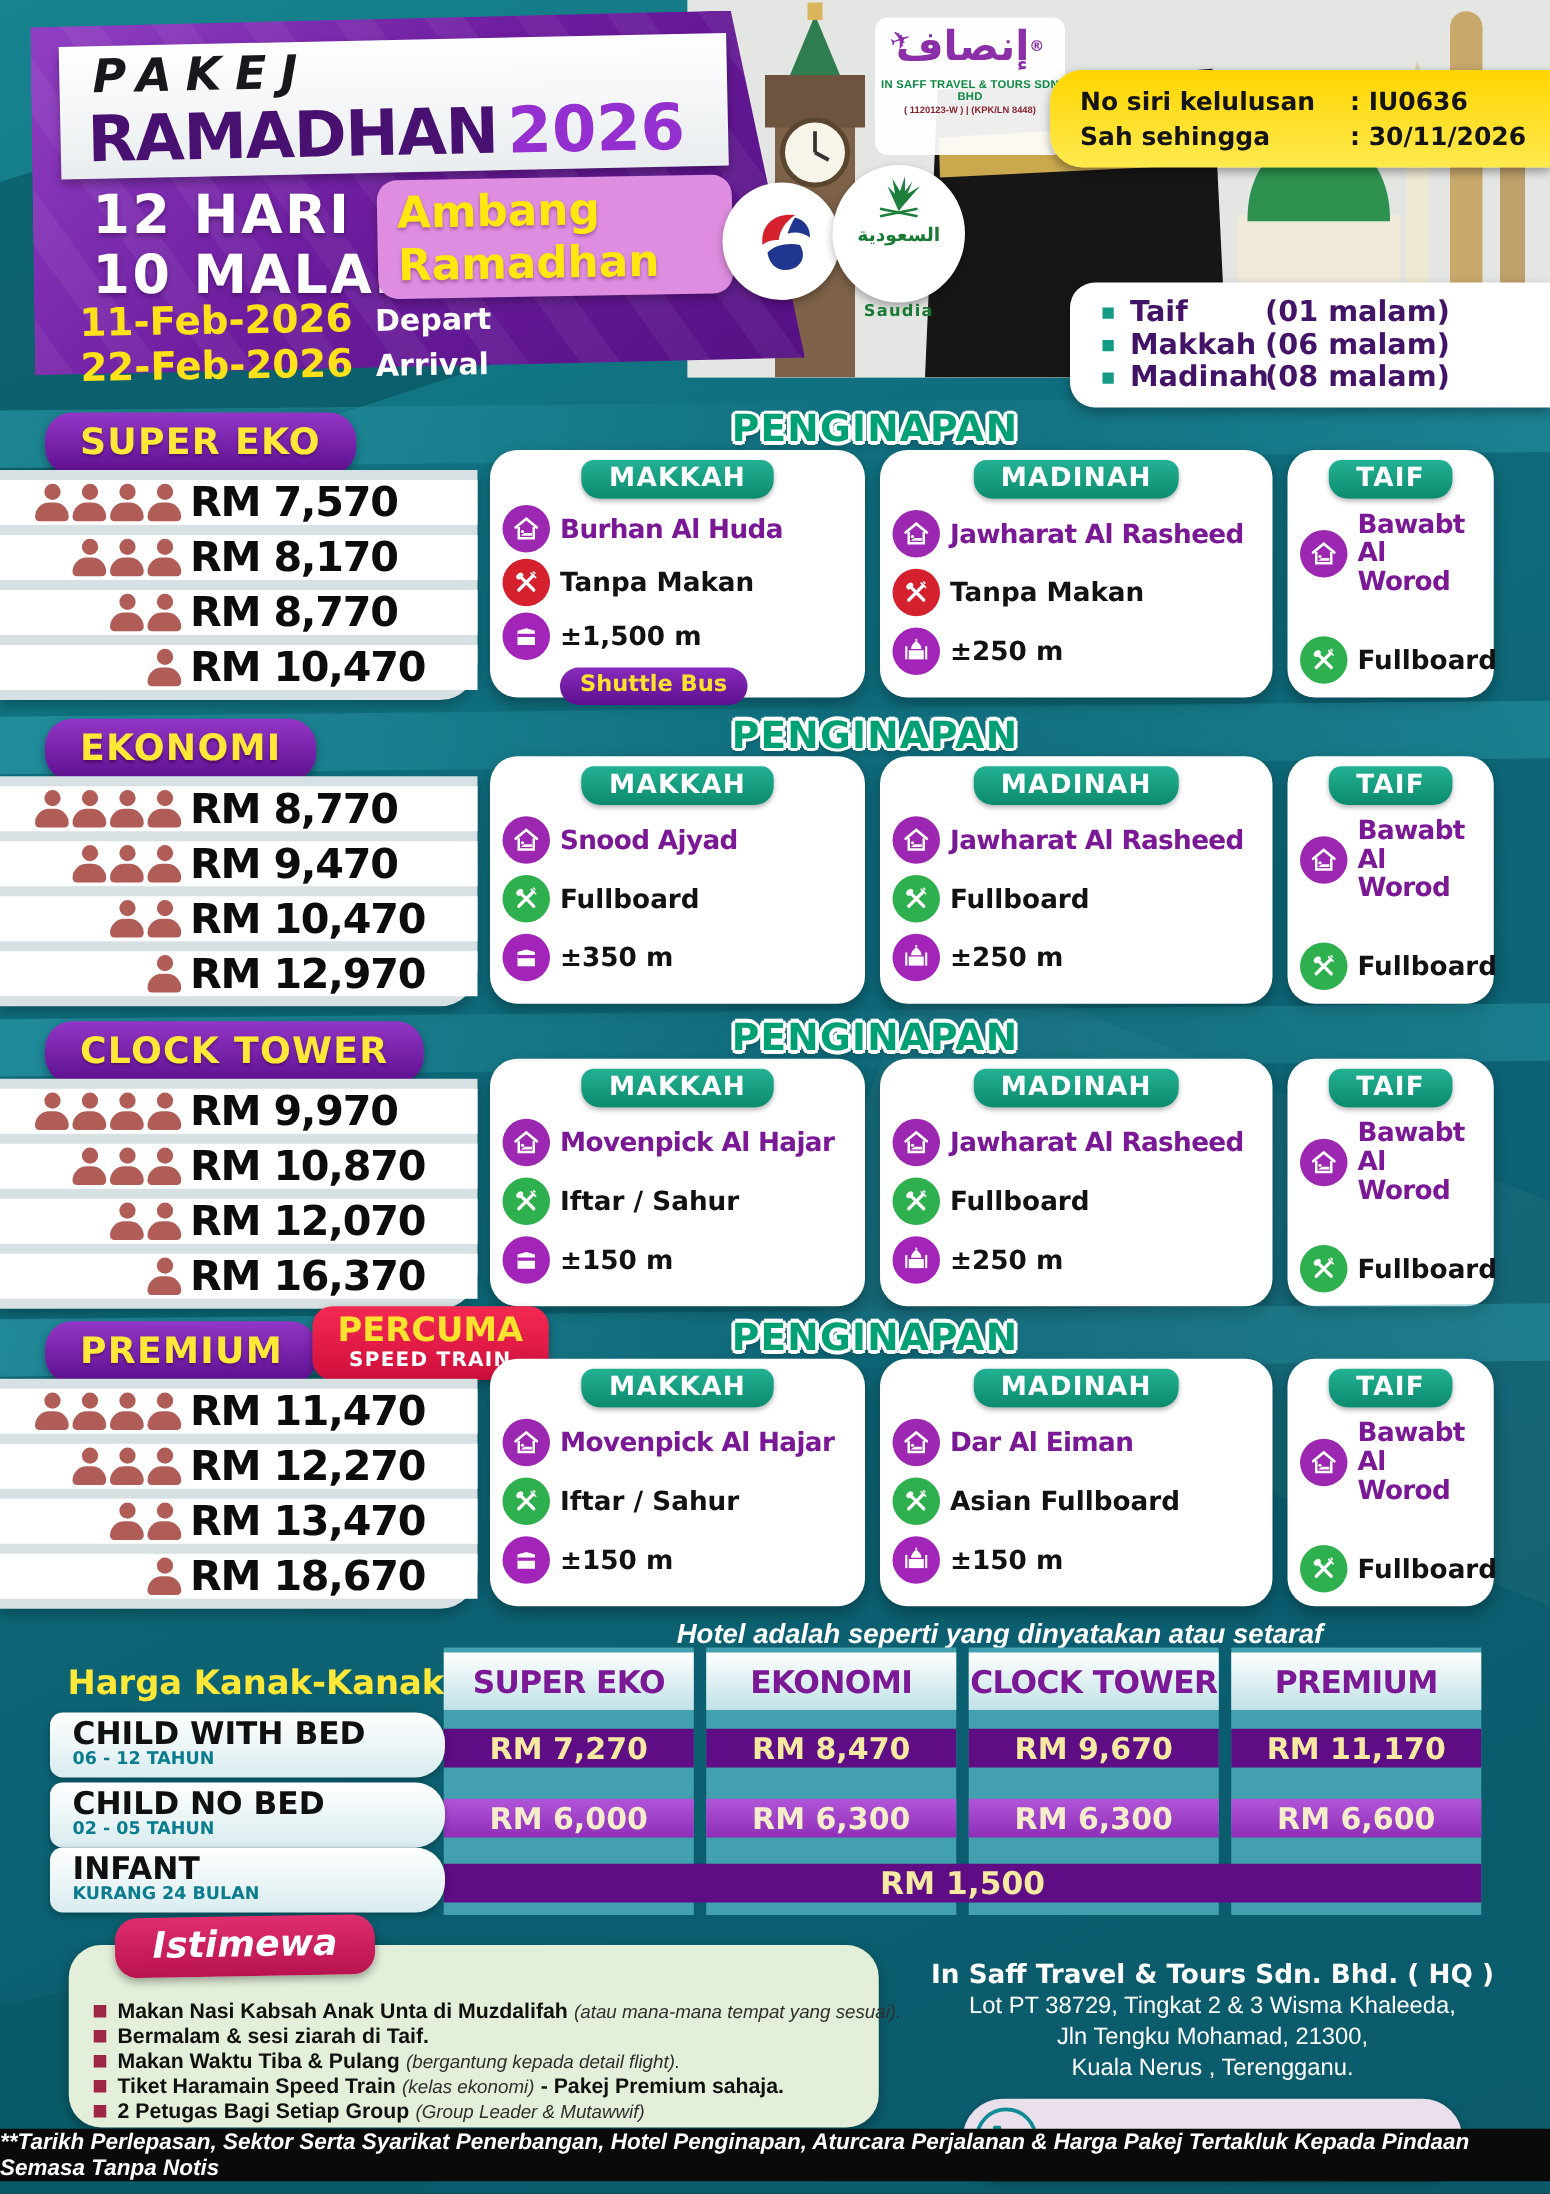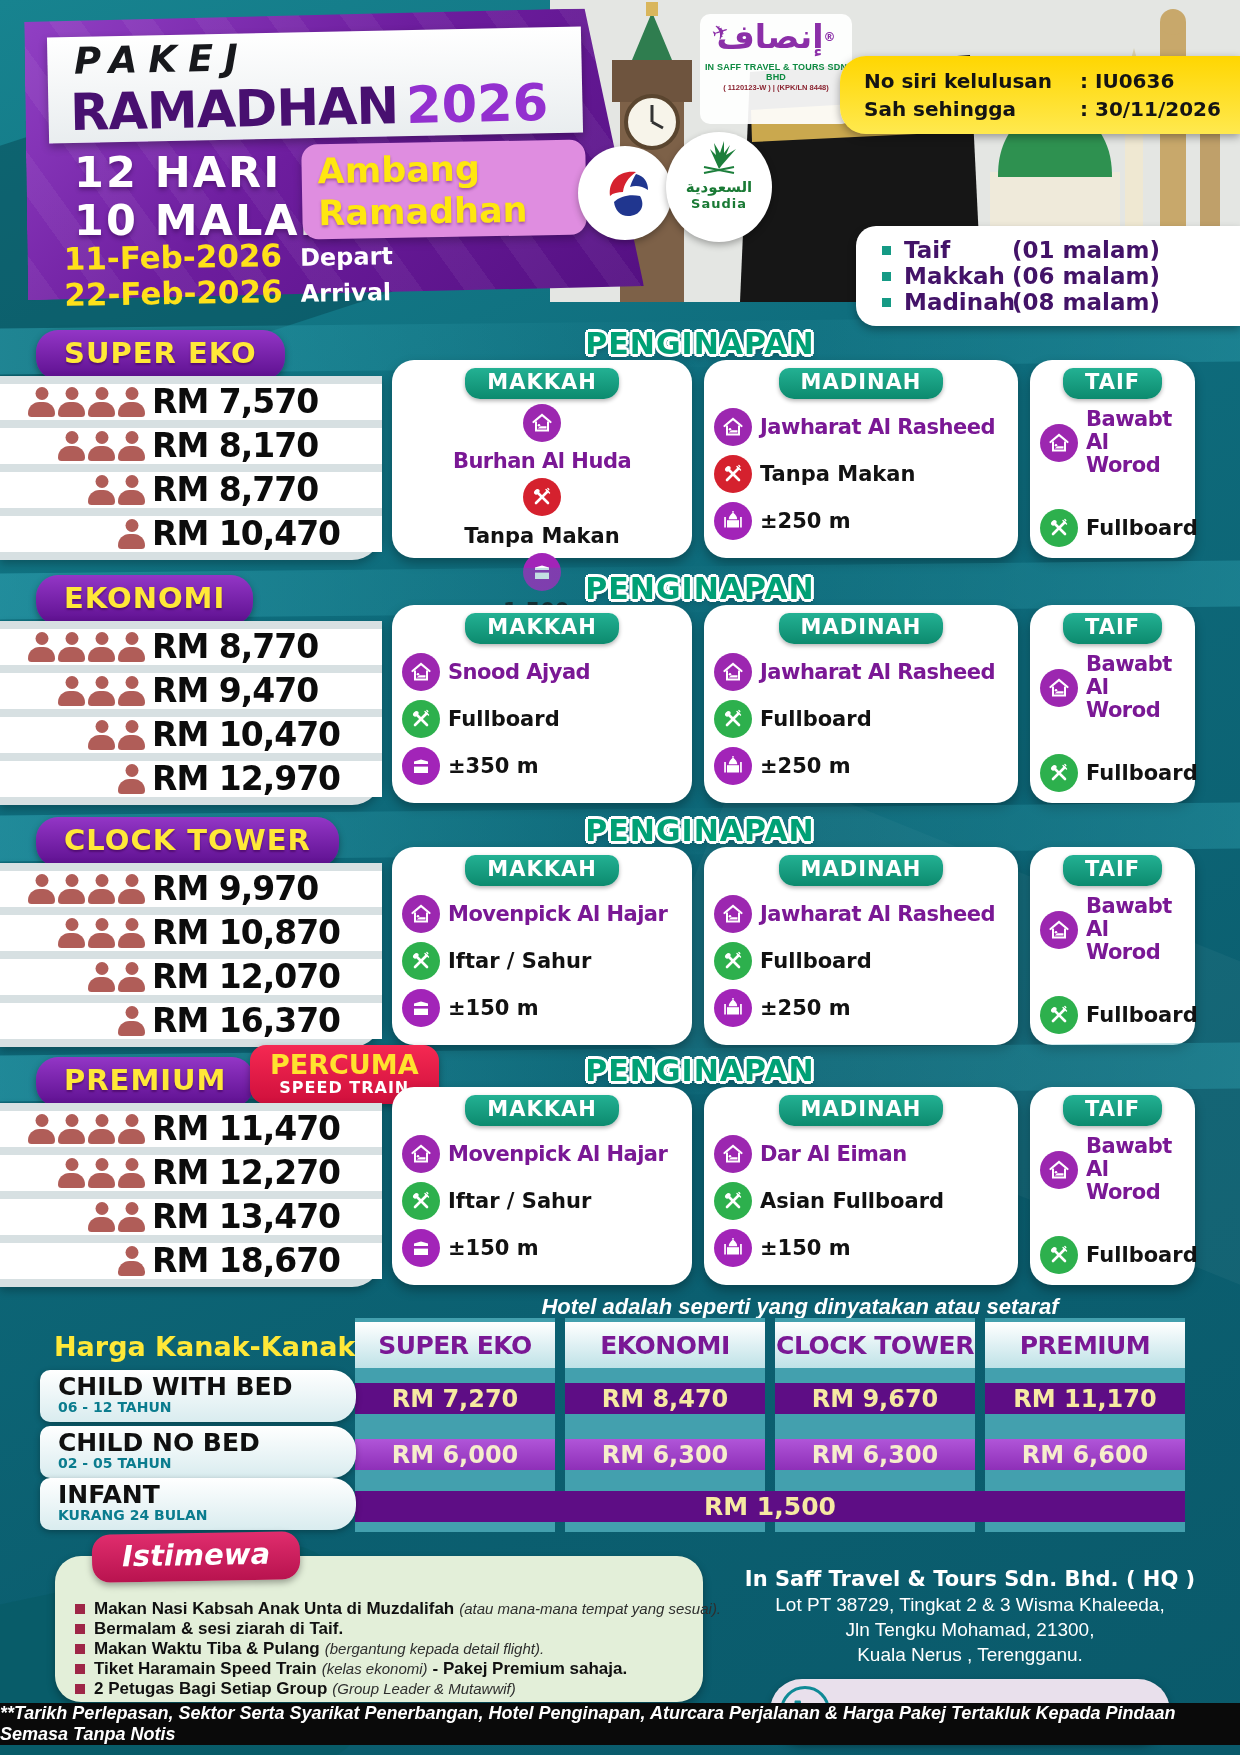--- a/index.html
+++ b/index.html
@@ -52,21 +52,21 @@
   .insaff .ar { font:700 33px "DejaVu Sans",sans-serif; color:#8b2fa8; line-height:42px; }
   .insaff .rm { font-size:12px; vertical-align:top; color:#8b2fa8; }
   .insaff .plane { position:absolute; left:12px; top:6px; color:#8b2fa8; font-size:20px; transform:rotate(-18deg); }
   .insaff .en { font:700 9px "Liberation Sans",sans-serif; color:#0d8a41; margin-top:4px; letter-spacing:.2px; }
   .insaff .reg { font:700 7.5px "Liberation Sans",sans-serif; color:#8a2330; margin-top:1px; }
   .mas { position:absolute; left:578px; top:146px; width:94px; height:94px; border-radius:50%;
     background:#fff; box-shadow:0 3px 7px rgba(0,0,0,.3); display:flex; align-items:center; justify-content:center; z-index:3; }
   .saudia { position:absolute; left:666px; top:132px; width:106px; height:110px; border-radius:50%;
     background:#fff; box-shadow:0 3px 7px rgba(0,0,0,.3); text-align:center; padding-top:7px; z-index:3; }
   .saudia .ar2 { font:700 15px "DejaVu Sans",sans-serif; color:#1a7a35; line-height:17px; }
-  .saudia .en2 { font:700 13px "DejaVu Sans",sans-serif; color:#1a7a35; letter-spacing:1px; }
+  .saudia .en2 { font:700 13px "DejaVu Sans",sans-serif; color:#1a7a35; letter-spacing:1px;margin-top:45px; }
 
   .itin { position:absolute; left:856px; top:226px; width:384px; background:#fff;
     border-radius:20px 0 0 20px; padding:11px 0 11px 26px; box-shadow:0 4px 9px rgba(0,0,0,.3); z-index:4; }
   .itin-row { display:flex; align-items:center; line-height:27px; }
   .itin-bullet { width:9px; height:9px; background:#159a85; margin-right:13px; }
   .itin-city { font:800 23px "DejaVu Sans",sans-serif; color:#431368; width:108px; }
   .itin-n { font:800 23px "DejaVu Sans",sans-serif; color:#431368; }
 
   
   .pkg { position:absolute; left:0; width:1240px; height:242px; }
@@ -97,21 +97,21 @@
 
   .cards { position:absolute; left:392px; top:40px; display:flex; gap:12px; }
   .hcard { position:relative; background:#fff; border-radius:22px; box-shadow:0 5px 11px rgba(0,0,0,.3); padding:8px 10px 10px; }
   .hcard.makkah { width:300px; height:198px; }
   .hcard.madinah { width:314px; height:198px; }
   .hcard.taif { width:165px; height:198px; }
   .city-badge { margin:0 auto; display:table; background:linear-gradient(180deg,#23b193,#0c8a6e);
     color:#fff; font:800 21px "DejaVu Sans",sans-serif; padding:2px 22px 5px;
     border-radius:10px 10px 15px 15px; letter-spacing:1px; box-shadow:0 2px 4px rgba(0,0,0,.3); }
   .hrow { display:flex; align-items:center; gap:8px; margin-top:9px; }
-  .tight .hrow { margin-top:5px;flex-direction:column; }
+  .tight .hrow { margin-top:5px; }
   .icirc { flex:none; width:38px; height:38px; border-radius:50%; display:flex; align-items:center; justify-content:center; }
   .icirc svg { width:24px; height:24px; display:block; }
   .ic-hotel { background:#9c27b0; color:#9c27b0; }
   .ic-red   { background:#d5212e; color:#d5212e; }
   .ic-green { background:#2db04d; color:#2db04d; }
   .ic-dist  { background:#a224b8; color:#a224b8; }
   .hname { font:800 21px/23px "DejaVu Sans",sans-serif; color:#7a1895; letter-spacing:-0.5px; white-space:nowrap; }
   .taif .hname { white-space:normal; }
   .htext { font:800 21px "DejaVu Sans",sans-serif; color:#121212; }
   .shuttle { display:table; margin:6px 0 0 46px; background:linear-gradient(180deg,#8a2bbd,#5c0f8e);

